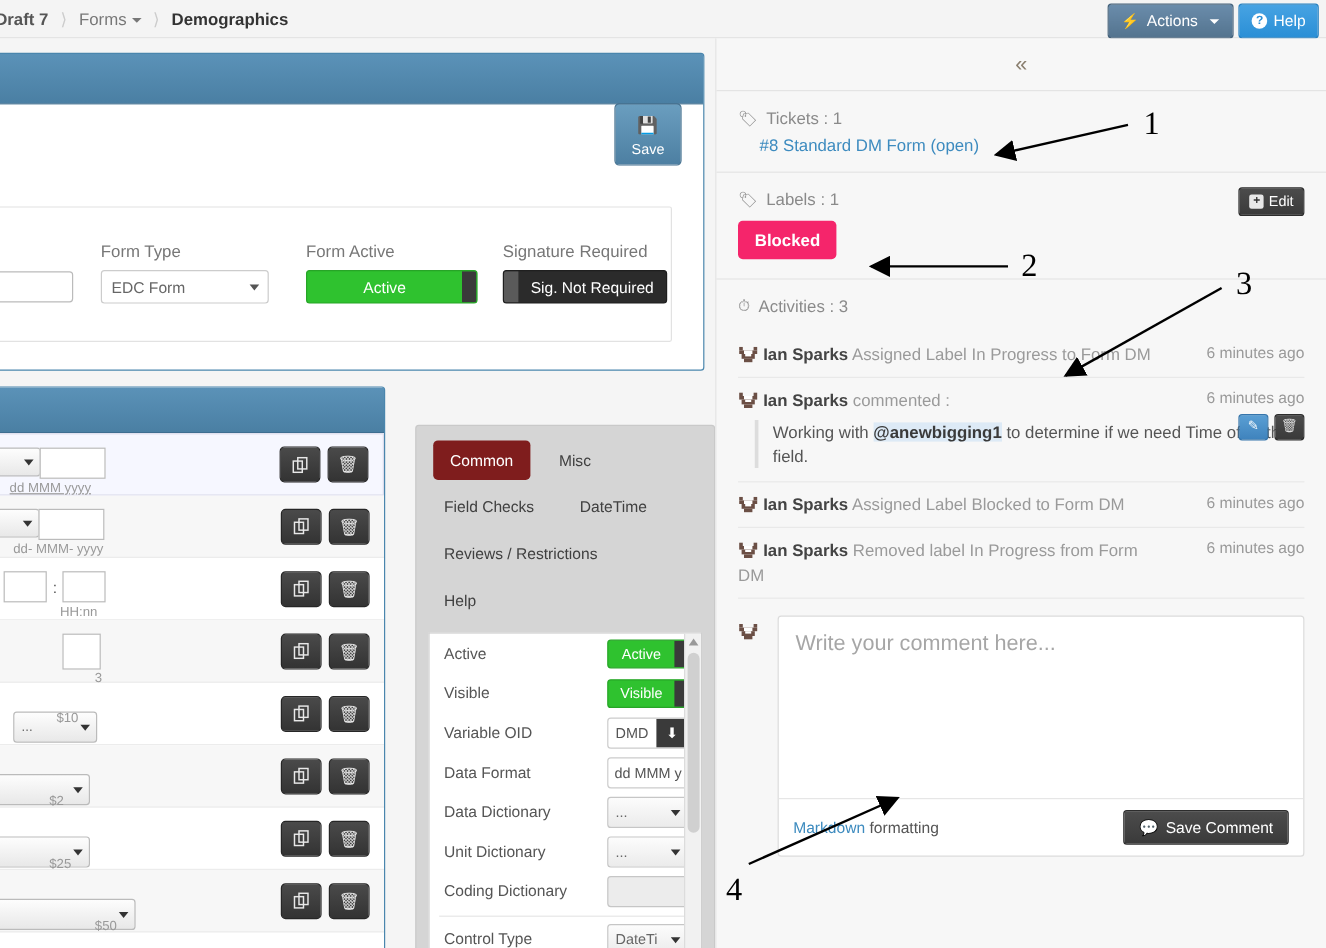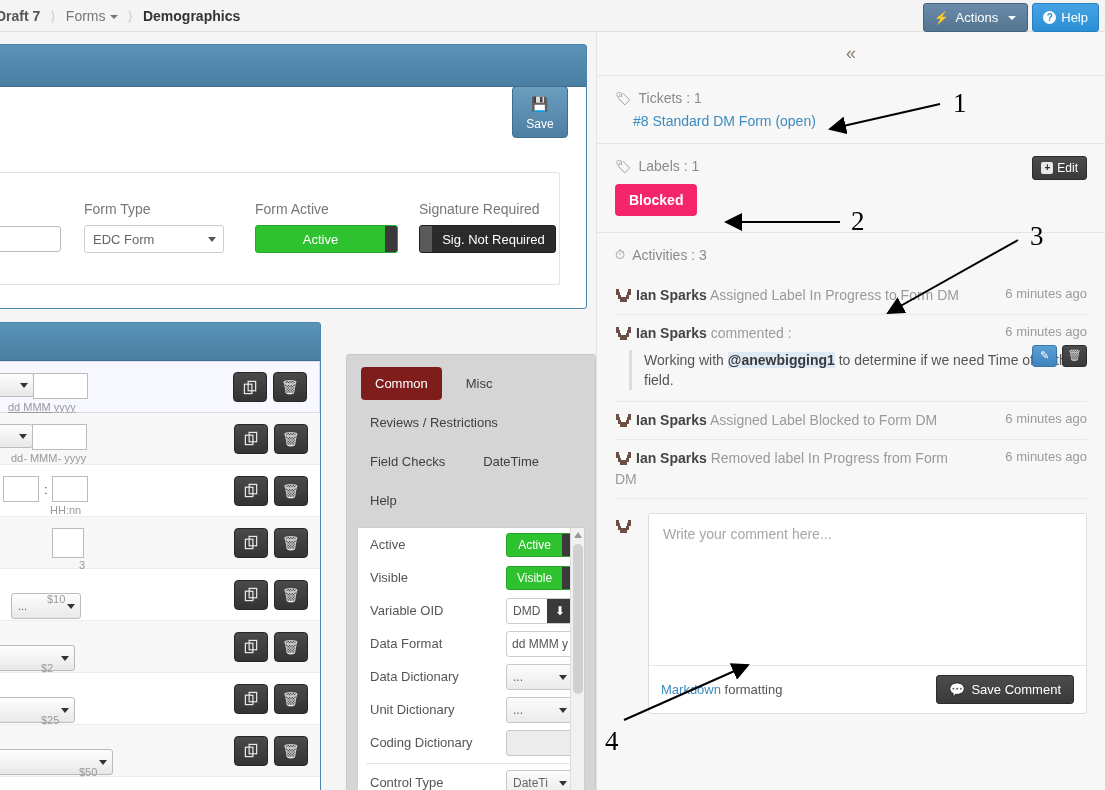--- a/index.html
+++ b/index.html
@@ -280,21 +280,21 @@
     cursor:pointer;
   }
 
   #compose{ padding:14px 18px; display:flex; gap:12px; }
   #compose .av{ padding-top:6px; }
   #cbox{
     flex:1; background:#fff; border:1px solid #dcdcdc; border-radius:3px;
   }
   #ctext{
     width:100%; height:148px; border:none; outline:none; resize:none;
-    padding:12px 14px; font-family:"Liberation Sans", sans-serif; font-size:14px;
+    padding:12px 14px; font-family:"Liberation Sans", sans-serif; font-size:18px;
     color:#555; background:transparent;
   }
   #ctext::placeholder{ color:#a6a6a6; }
   #cfoot{
     border-top:1px solid #e6e6e6; padding:9px 12px;
     display:flex; align-items:center; justify-content:space-between;
   }
   #mdlink{ font-size:13px; color:#555; }
   #mdlink a{ color:#3d8bbf; text-decoration:none; cursor:pointer; }
   #save-comment{
@@ -511,25 +511,25 @@
       </div>
   </div>
 
   <div id="props">
     <div id="tabs">
       <div class="tabrow">
         <div class="tab active">Common</div>
         <div class="tab">Misc</div>
       </div>
       <div class="tabrow">
-        <div class="tab" style="padding-left:9px">Reviews / Restrictions</div>
-      </div>
-      <div class="tabrow">
         <div class="tab" style="padding-left:9px">Field Checks</div>
         <div class="tab">DateTime</div>
+      </div>
+      <div class="tabrow">
+        <div class="tab" style="padding-left:9px">Reviews / Restrictions</div>
       </div>
       <div class="tabrow">
         <div class="tab" style="padding-left:9px">Help</div>
       </div>
     </div>
     <div id="propscroll">
       <div id="prop-rows">
           <div class="prow">
             <div class="pl">Active</div>
             <div class="pctl">

